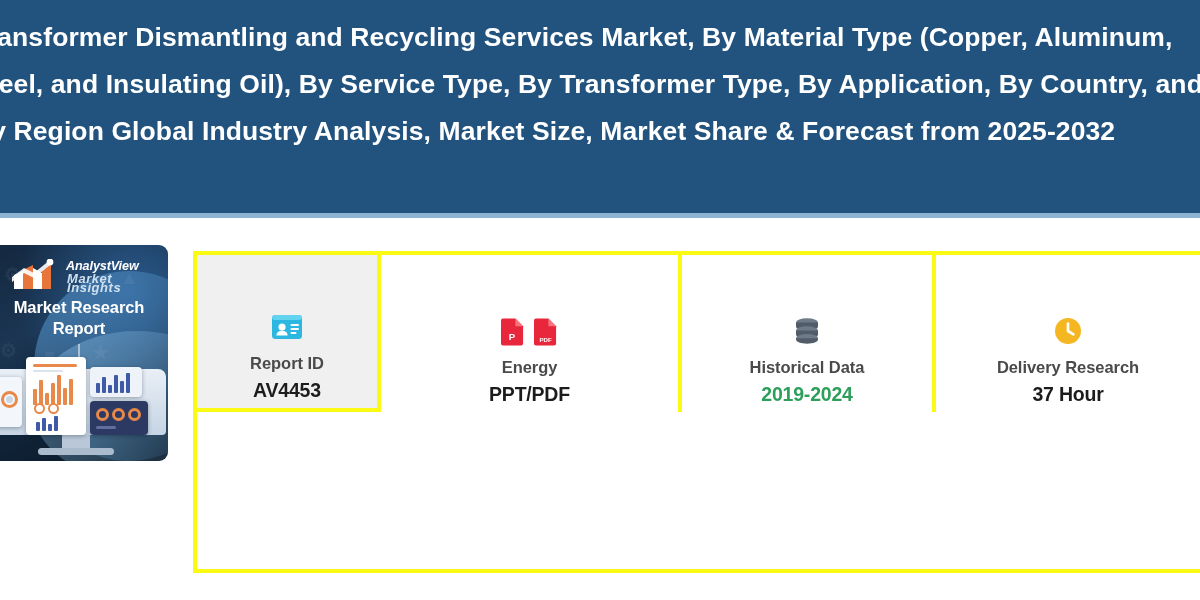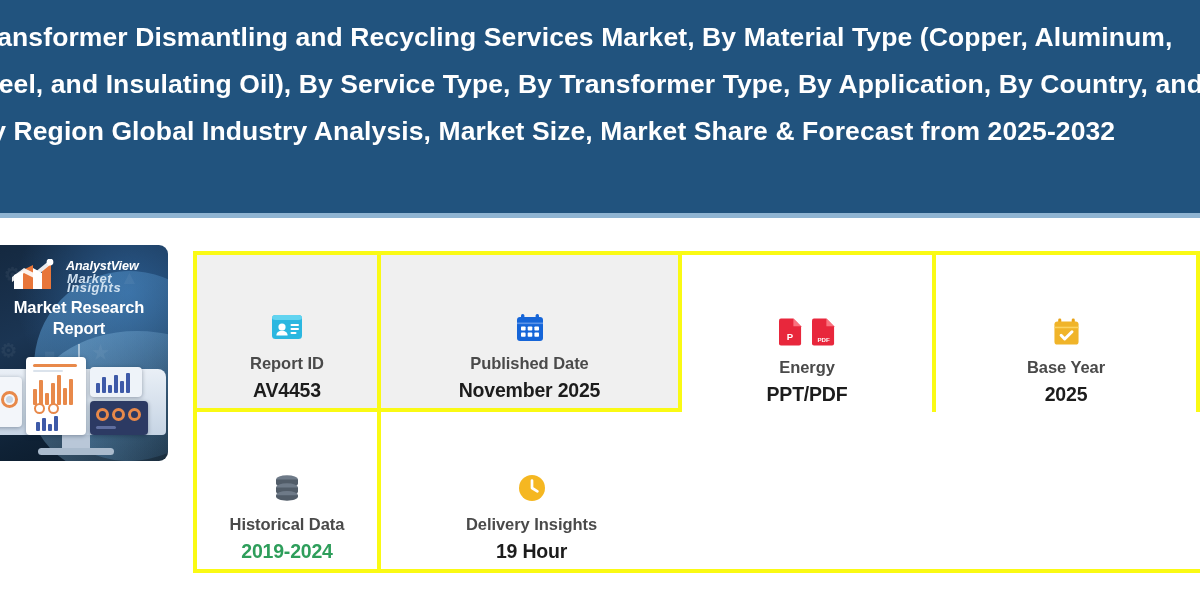--- a/index.html
+++ b/index.html
@@ -301,40 +301,20 @@
           <path d="M5.4 21.5c0-3.1 2.5-4.7 5.6-4.7s5.6 1.6 5.6 4.7z" fill="#ffffff"></path>
           <rect x="19.5" y="10" width="8.5" height="2" rx="1" fill="#ffffff"></rect>
           <rect x="19.5" y="14" width="8.5" height="2" rx="1" fill="#ffffff"></rect>
           <rect x="19.5" y="18" width="6" height="2" rx="1" fill="#ffffff"></rect>
         </svg>
       </div>
       <div class="cell-label">Report ID</div>
       <div class="cell-value">AV4453</div>
     </div>
 
-    <div class="info-cell r1">
-      <div class="cell-icon">
-        <svg width="28" height="29" viewBox="0 0 28 29">
-          <rect x="5" y="1" width="3.4" height="6" rx="1.5" fill="#1565D8"></rect>
-          <rect x="19.6" y="1" width="3.4" height="6" rx="1.5" fill="#1565D8"></rect>
-          <rect x="1" y="4" width="26" height="24" rx="3" fill="#1565D8"></rect>
-          <rect x="1" y="9.5" width="26" height="1.6" fill="#5B93E8"></rect>
-          <g fill="#ffffff">
-            <rect x="5" y="13.4" width="4.6" height="4.2" rx="0.8"></rect>
-            <rect x="11.7" y="13.4" width="4.6" height="4.2" rx="0.8"></rect>
-            <rect x="18.4" y="13.4" width="4.6" height="4.2" rx="0.8"></rect>
-            <rect x="5" y="19.6" width="4.6" height="4.2" rx="0.8"></rect>
-            <rect x="11.7" y="19.6" width="4.6" height="4.2" rx="0.8"></rect>
-            <rect x="18.4" y="19.6" width="4.6" height="4.2" rx="0.8"></rect>
-          </g>
-        </svg>
-      </div>
-      <div class="cell-label">Published Date</div>
-      <div class="cell-value">November 2025</div>
-    </div>
 
 
 
     <div class="info-cell r2">
       <div class="cell-icon">
         <svg width="24" height="30" viewBox="0 0 25 30">
           <path d="M2 2h13l8 8v18a2 2 0 0 1-2 2H2a2 2 0 0 1-2-2V4a2 2 0 0 1 2-2z" fill="#E8273C"></path>
           <path d="M15 2l8 8h-8z" fill="#F9737F"></path>
           <circle cx="11.5" cy="21" r="7.4" fill="#E8273C"></circle>
           <text x="11.5" y="24.6" font-family="Liberation Sans, sans-serif" font-size="10" font-weight="700" fill="#ffffff" text-anchor="middle">P</text>
@@ -343,33 +323,20 @@
           <path d="M2 2h13l8 8v18a2 2 0 0 1-2 2H2a2 2 0 0 1-2-2V4a2 2 0 0 1 2-2z" fill="#E8273C"></path>
           <path d="M15 2l8 8h-8z" fill="#F9737F"></path>
           <rect x="3" y="20" width="18" height="8" rx="1.4" fill="#E8273C"></rect>
           <text x="12" y="26.6" font-family="Liberation Sans, sans-serif" font-size="6.4" font-weight="700" fill="#ffffff" text-anchor="middle">PDF</text>
         </svg>
       </div>
       <div class="cell-label">Energy</div>
       <div class="cell-value">PPT/PDF</div>
     </div>
 
-    <div class="info-cell r2">
-      <div class="cell-icon">
-        <svg width="27" height="29" viewBox="0 0 28 29">
-          <rect x="5.4" y="1" width="3.2" height="6" rx="1.5" fill="#E8A317"></rect>
-          <rect x="19.4" y="1" width="3.2" height="6" rx="1.5" fill="#E8A317"></rect>
-          <rect x="1.5" y="4" width="25" height="24" rx="3" fill="#F0B429"></rect>
-          <rect x="1.5" y="9.5" width="25" height="1.6" fill="#FCD462"></rect>
-          <path d="M8.4 18.4l3.7 3.9 7.6-7.5" stroke="#ffffff" stroke-width="3.1" fill="none" stroke-linecap="round" stroke-linejoin="round"></path>
-        </svg>
-      </div>
-      <div class="cell-label">Base Year</div>
-      <div class="cell-value">2025</div>
-    </div>
 
     <div class="info-cell r2">
       <div class="cell-icon">
         <svg width="28" height="28" viewBox="0 0 28 28">
           <ellipse cx="14" cy="5.4" rx="11" ry="4.2" fill="#6E7A88"></ellipse>
           <path d="M3 5.4v4.2c0 2.3 4.9 4.2 11 4.2s11-1.9 11-4.2V5.4z" fill="#515C68"></path>
           <ellipse cx="14" cy="13.4" rx="11" ry="4.2" fill="#6E7A88"></ellipse>
           <path d="M3 13.4v4.2c0 2.3 4.9 4.2 11 4.2s11-1.9 11-4.2v-4.2z" fill="#515C68"></path>
           <ellipse cx="14" cy="21.3" rx="11" ry="4.2" fill="#6E7A88"></ellipse>
           <path d="M3 21.3v1.3c0 2.3 4.9 4.2 11 4.2s11-1.9 11-4.2v-1.3z" fill="#515C68"></path>
@@ -379,18 +346,18 @@
       <div class="cell-value green">2019-2024</div>
     </div>
 
     <div class="info-cell r2 lastcol">
       <div class="cell-icon">
         <svg width="28" height="28" viewBox="0 0 28 28">
           <circle cx="14" cy="14" r="13" fill="#F5B721"></circle>
           <path d="M14 6.6V14l5.4 3.4" stroke="#ffffff" stroke-width="2.7" fill="none" stroke-linecap="round" stroke-linejoin="round"></path>
         </svg>
       </div>
-      <div class="cell-label">Delivery Insights</div>
-      <div class="cell-value">19 Hour</div>
+      <div class="cell-label">Delivery Research</div>
+      <div class="cell-value">37 Hour</div>
     </div>
 
   </div>
 </div>
 
 </body></html>

